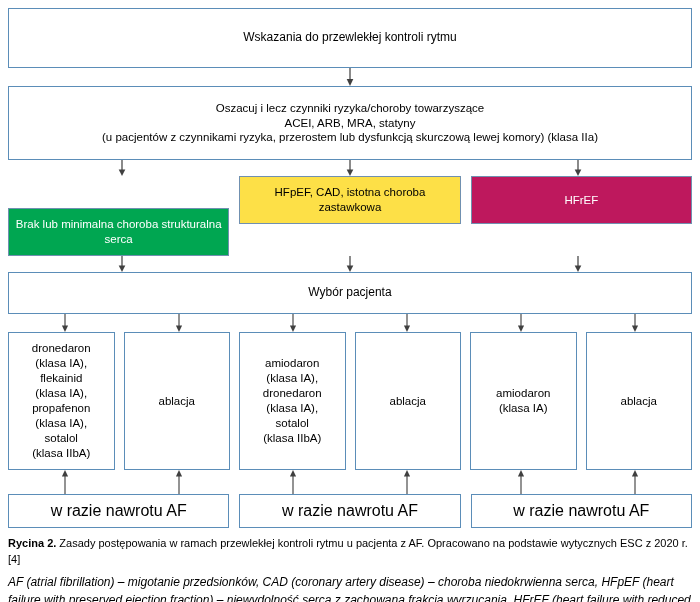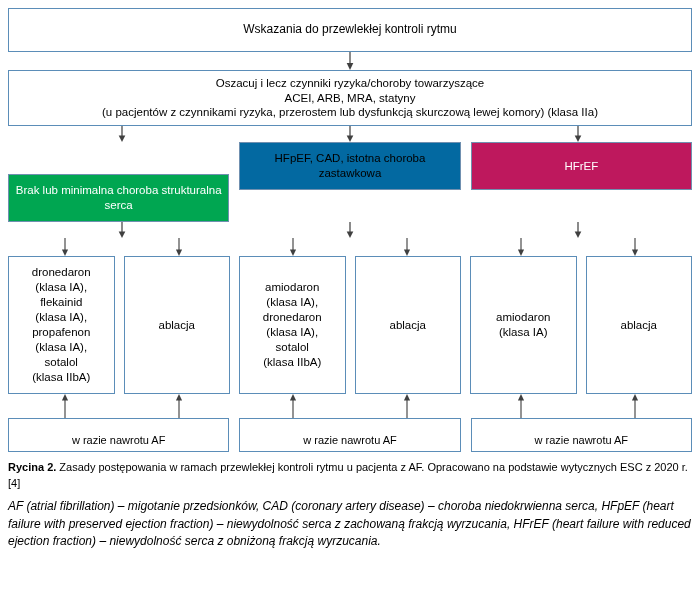--- a/index.html
+++ b/index.html
@@ -27,24 +27,24 @@
     display: flex;
     align-items: center;
     justify-content: center;
     text-align: center;
     line-height: 1.28;
     font-size: 11.5px;
     color: #000;
     padding: 4px 6px;
   }
 
-  .box-head    { height: 44px; font-size: 12px; text-align: center; }
-  .box-risk    { height: 56px; font-size: 11.5px; }
+  .box-head    { height: 60px; font-size: 12px; text-align: center; }
+  .box-risk    { height: 74px; font-size: 11.5px; }
   .box-choice  { height: 42px; font-size: 12px; }
-  .box-relapse { height: 34px; font-size: 11px; align-items: flex-end; }
+  .box-relapse { height: 34px; font-size: 16px; }
 
   
   .band {
     display: flex;
     gap: 10px;
     width: 100%;
   }
   .band .cell { flex: 1 1 0; }
 
   .box-color {
@@ -52,21 +52,21 @@
     border: 1.5px solid #7090B0;
     display: flex;
     align-items: center;
     justify-content: center;
     text-align: center;
     font-size: 11.5px;
     line-height: 1.3;
     padding: 3px 5px;
   }
   .c-green  { background: #00A651; color: #ffffff; margin-top: 32px; }
-  .c-yellow { background: #0369a1; color: #000000; }
+  .c-yellow { background: #fde047; color: #000000; }
   .c-red    { background: #be185d; color: #ffffff; }
 
   
   .treat-row {
     display: flex;
     gap: 9px;
     width: 100%;
   }
   .treat-row .box {
     flex: 1 1 0;
@@ -212,20 +212,23 @@
     <div class="slot">
       <div class="arrow-down" style="top:0;">
         <svg width="9" height="16" viewBox="0 0 9 16">
           <line x1="4.5" y1="0" x2="4.5" y2="10" stroke="#595959" stroke-width="1.4"></line>
           <polygon points="4.5,16 1.2,9.5 7.8,9.5" fill="#404040"></polygon>
         </svg>
       </div>
     </div>
   </div>
 
+  <div class="box box-choice">
+    <span>Wybór pacjenta</span>
+  </div>
 
   <div class="arrows" style="height:18px;">
     <div class="slot">
       <div class="arrow-down" style="top:0;">
         <svg width="9" height="18" viewBox="0 0 9 18">
           <line x1="4.5" y1="0" x2="4.5" y2="12" stroke="#595959" stroke-width="1.3"></line>
           <polygon points="4.5,18 1.4,11.5 7.6,11.5" fill="#404040"></polygon>
         </svg>
       </div>
     </div>

